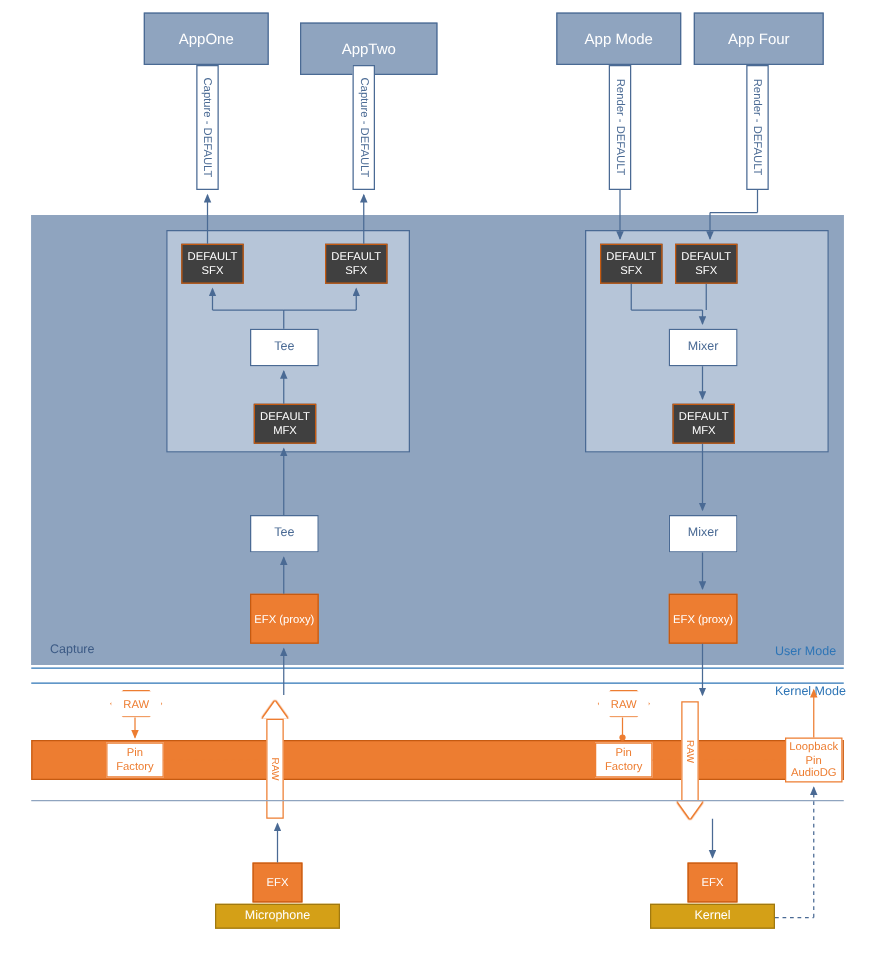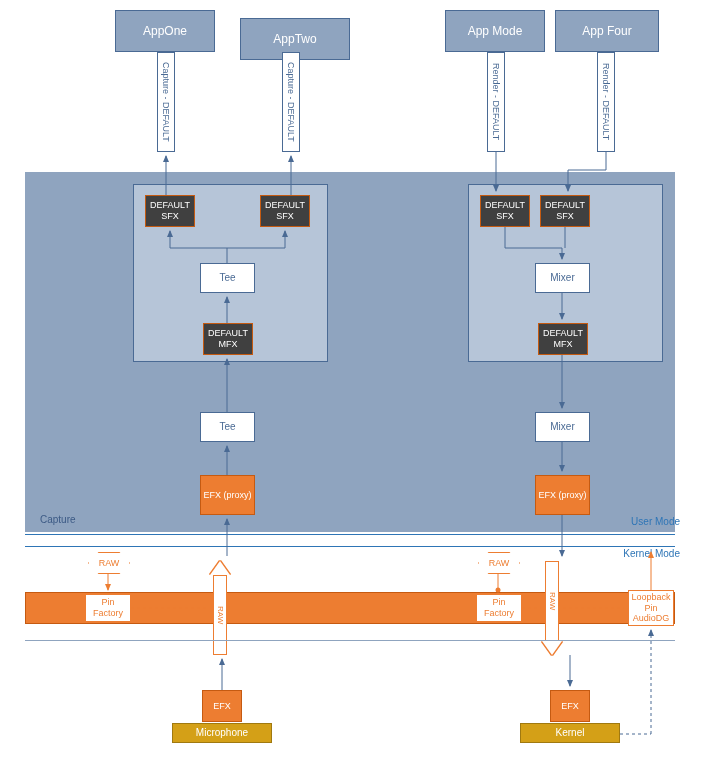--- a/index.html
+++ b/index.html
@@ -6,21 +6,21 @@
   body { width: 702px; height: 770px; background: #fff; font-family: "Segoe UI", Arial, sans-serif; font-size: 10px; position: relative; }
   .box { position: absolute; border: 1px solid; display: flex; align-items: center; justify-content: center; text-align: center; line-height: 1.2; }
   .app-box { background: #8fa4bf; border-color: #4a6a94; color: #fff; font-size: 12px; }
   .capture-box { background: #fff; border-color: #4a6a94; color: #4a6a94; writing-mode: vertical-rl; font-size: 9px; }
   .audiodg-bg { position: absolute; background: #8fa4bf; border: 1px solid #8fa4bf; }
   .inner-bg { position: absolute; background: #b6c5d8; border: 1px solid #4a6a94; }
   .sfx-box { background: #404040; border-color: #c55a11; color: #fff; font-size: 9px; justify-content: center; }
   .white-box { background: #fff; border-color: #4a6a94; color: #4a6a94; font-size: 10px; }
   .efx-box { background: #ed7d31; border-color: #c55a11; color: #fff; font-size: 9px; }
   .audiodg-label { position: absolute; color: #3c5a85; font-size: 10px; }
-  .mode-label { position: absolute; color: #2e75b6; font-size: 10px; text-align: right; }
+  .mode-label { position: absolute; color: #2e75b6; font-size: 10px; text-align: left; }
   .boundary-line { position: absolute; border-top: 1px solid; }
   .raw-hex { position: absolute; background: #fff; border: 1px solid #ed7d31; color: #ed7d31; font-size: 9px; display: flex; align-items: center; justify-content: center; clip-path: polygon(25% 0%, 75% 0%, 100% 50%, 75% 100%, 25% 100%, 0% 50%); }
   .orange-bar { position: absolute; background: #ed7d31; border: 1px solid #c55a11; }
   .pin-box { background: #fff; border-color: #ed7d31; color: #ed7d31; font-size: 9px; }
   .device-box { background: #d4a017; border-color: #a07910; color: #fff; font-size: 10px; }
   .raw-arrow { position: absolute; background: #fff; border: 1px solid #ed7d31; color: #ed7d31; font-size: 8px; display: flex; align-items: center; justify-content: center; writing-mode: vertical-rl; }
   .arrow-head-up { position: absolute; width: 0; height: 0; border-left: 10px solid transparent; border-right: 10px solid transparent; border-bottom: 14px solid #fff; filter: drop-shadow(0 -1px 0 #ed7d31) drop-shadow(-1px 0 0 #ed7d31) drop-shadow(1px 0 0 #ed7d31); }
   .arrow-head-down { position: absolute; width: 0; height: 0; border-left: 10px solid transparent; border-right: 10px solid transparent; border-top: 14px solid #fff; filter: drop-shadow(0 1px 0 #ed7d31) drop-shadow(-1px 0 0 #ed7d31) drop-shadow(1px 0 0 #ed7d31); }
   svg { position: absolute; top: 0; left: 0; pointer-events: none; }
 </style>

